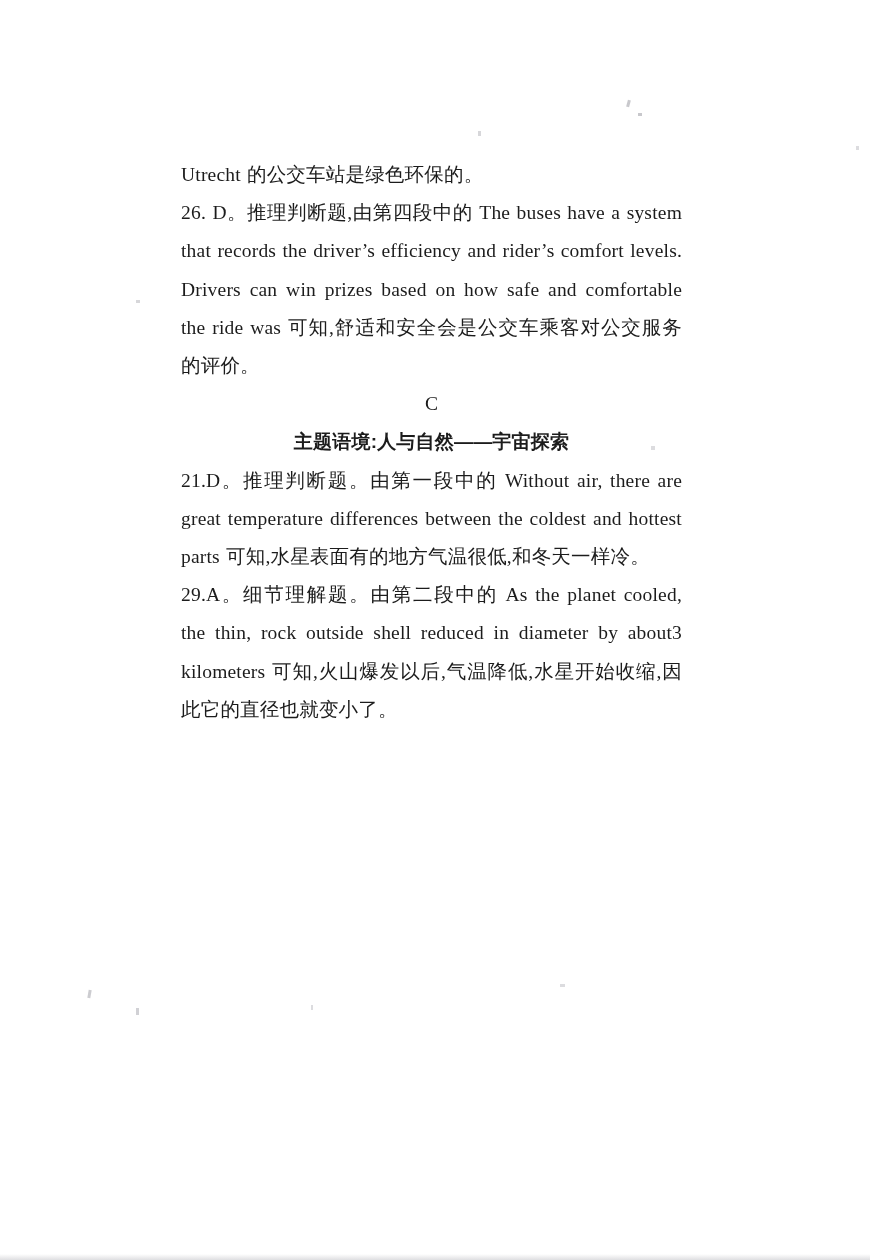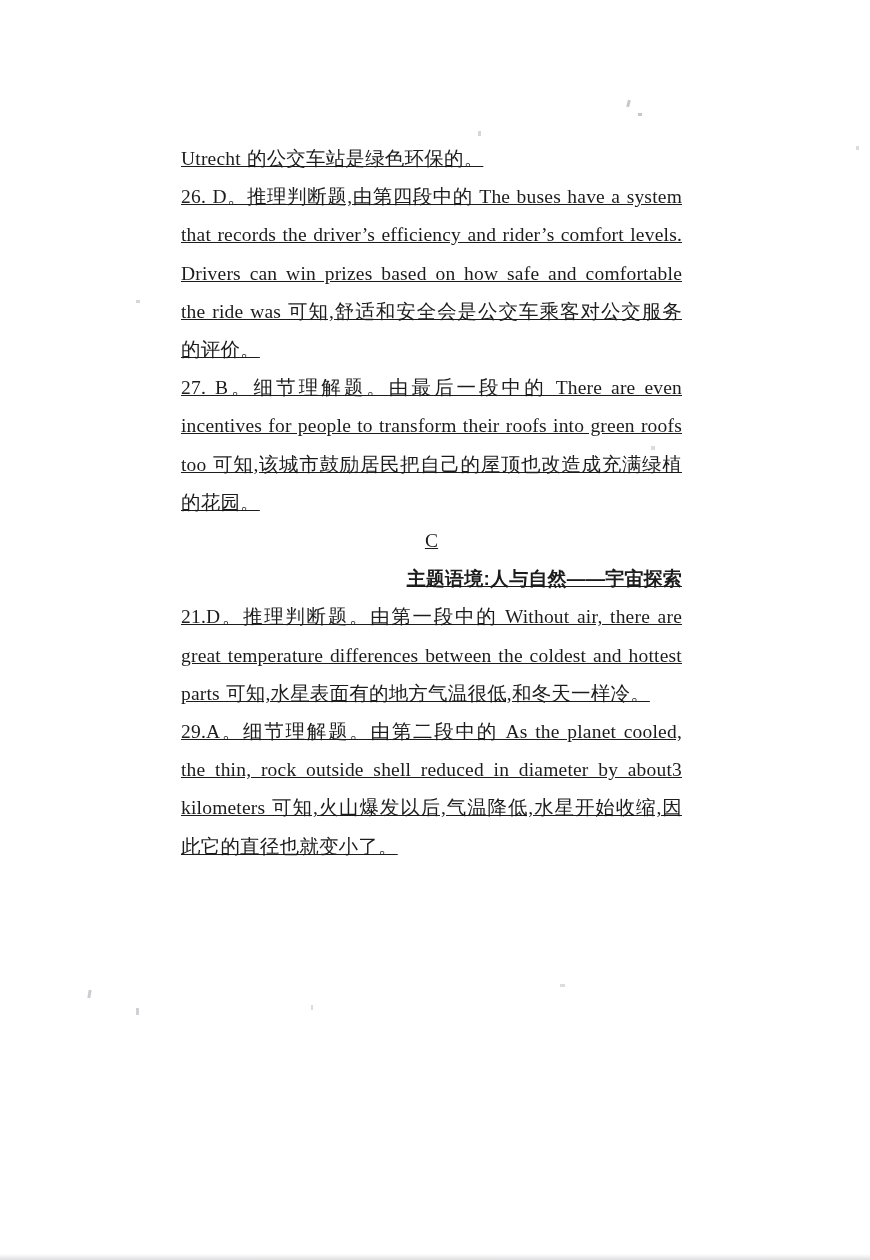--- a/index.html
+++ b/index.html
@@ -16,39 +16,38 @@
     color: #1c1c1c;
   }
   .page {
     position: absolute;
     inset: 0;
     background: #ffffff;
   }
   .text-block {
     position: absolute;
     left: 181px;
-    top: 140px;
+    top: 156px;
     width: 501px;
-    text-decoration: underline;
   }
   .line {
     margin: 0;
     font-size: 19.5px;
     line-height: 38.2px;
     text-align: justify;
     text-justify: inter-ideograph;
     letter-spacing: 0.2px;
     word-spacing: 1px;
   }
   .line.center {
     text-align: center;
   }
   .line.bold {
     font-weight: 700;
-    text-align: right;
+    text-align: center;
     font-family: "Liberation Sans", "DejaVu Sans", sans-serif;
     font-size: 19px;
   }
   
   .speck {
     position: absolute;
     background: #9a9aa2;
     opacity: 0.55;
   }
   .sp1 { left: 627px; top: 100px; width: 3px; height: 7px; transform: rotate(15deg); }
@@ -71,21 +70,20 @@
   }
 </style>
 </head>
 <body>
 
 <div class="page">
 
   <div class="text-block">
     <p class="line">Utrecht 的公交车站是绿色环保的。</p>
     <p class="line">26. D。推理判断题,由第四段中的 The buses have a system that records the driver’s efficiency and rider’s comfort levels. Drivers can win prizes based on how safe and comfortable the ride was 可知,舒适和安全会是公交车乘客对公交服务的评价。</p>
-    <p class="line">27. B。细节理解题。由最后一段中的 There are even incentives for people to transform their roofs into green roofs too 可知,该城市鼓励居民把自己的屋顶也改造成充满绿植的花园。</p>
     <p class="line center">C</p>
     <p class="line bold">主题语境:人与自然——宇宙探索</p>
     <p class="line">21.D。推理判断题。由第一段中的 Without air, there are great temperature differences between the coldest and hottest parts 可知,水星表面有的地方气温很低,和冬天一样冷。</p>
     <p class="line">29.A。细节理解题。由第二段中的 As the planet cooled, the thin, rock outside shell reduced in diameter by about3 kilometers 可知,火山爆发以后,气温降低,水星开始收缩,因此它的直径也就变小了。</p>
   </div>
 
   <div class="speck sp1"></div>
   <div class="speck sp2"></div>
   <div class="speck sp3"></div>
   <div class="speck sp4"></div>

